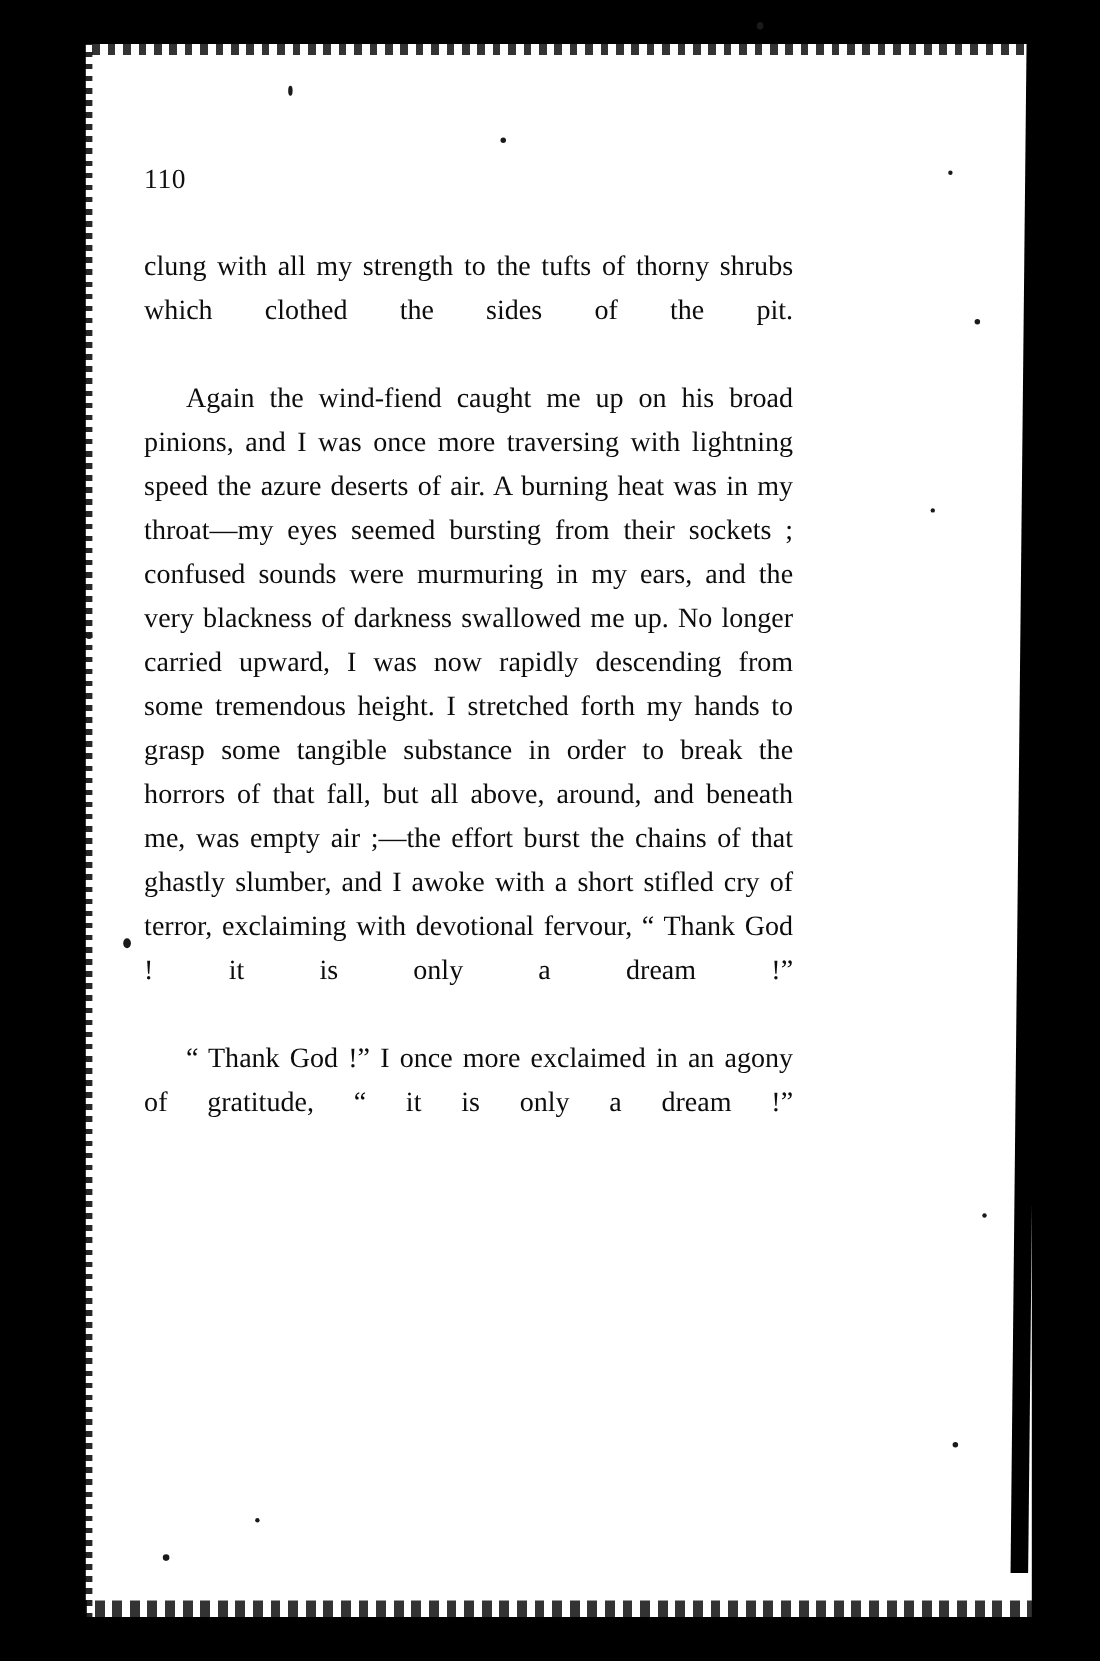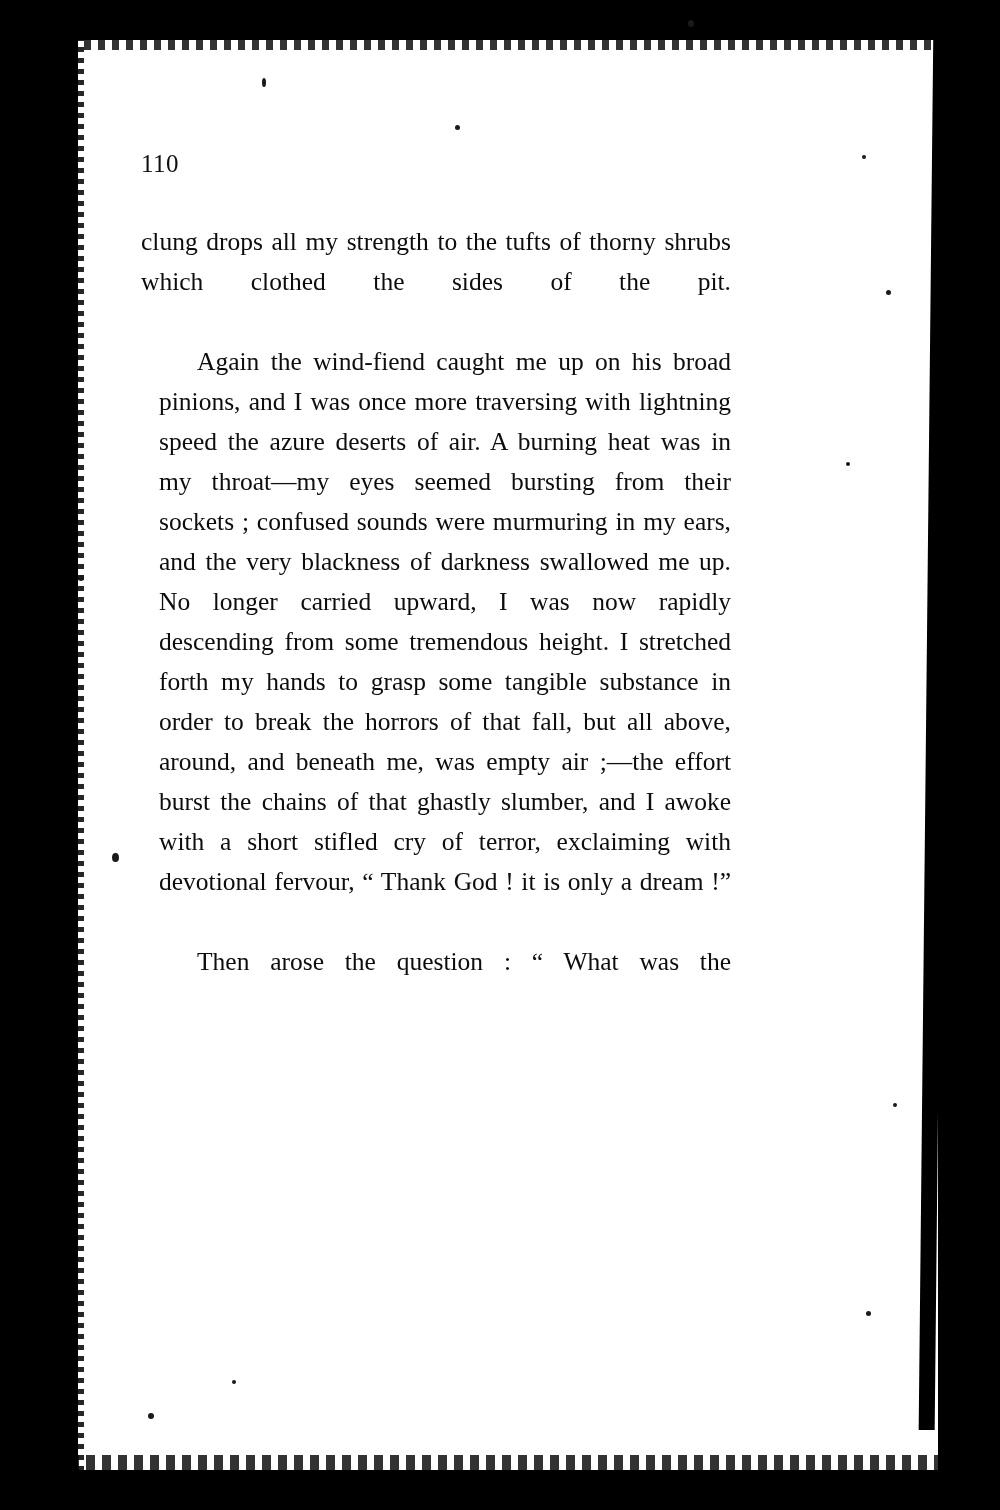--- a/index.html
+++ b/index.html
@@ -100,21 +100,21 @@
   
   .speck {
     position: absolute;
     background: #1a1a1a;
     border-radius: 50%;
   }
 
   
   .content {
     position: absolute;
-    left: 141px;
+    left: 131px;
     top: 150px;
     width: 590px;
   }
 
   .header-line {
     display: flex;
     align-items: baseline;
     margin-bottom: 44px;
     color: #101010;
   }
@@ -139,21 +139,20 @@
     color: #0d0d0d;
     text-align: justify;
     text-justify: inter-word;
     word-spacing: 1px;
   }
   p.para + p.para {
     margin-top: 0;
   }
   p.indent {
     text-indent: 38px;
-    margin-left: 18px;
   }
   
   p.para:after {
     content: "";
     display: inline-block;
     width: 100%;
   }
 </style>
 </head>
 <body>
@@ -180,18 +179,18 @@
   <div class="speck" style="left:232px;top:1380px;width:4px;height:4px;"></div>
   <div class="speck" style="left:688px;top:20px;width:6px;height:7px;"></div>
   <div class="speck" style="left:262px;top:78px;width:4px;height:9px;"></div>
 
   <div class="content">
 
     <div class="header-line">
       <div class="folio">110</div>
     </div>
 
-    <p class="para">clung drops all my strength to the tufts of thorny shrubs which clothed the sides of the pit.</p>
+    <p class="para">clung with all my strength to the tufts of thorny shrubs which clothed the sides of the pit.</p>
     <p class="para indent">Again the wind-fiend caught me up on his broad pinions, and I was once more traversing with lightning speed the azure deserts of air. A burning heat was in my throat—my eyes seemed bursting from their sockets ; confused sounds were murmuring in my ears, and the very blackness of darkness swallowed me up. No longer carried upward, I was now rapidly descending from some tremendous height.  I stretched forth my hands to grasp some tangible substance in order to break the horrors of that fall, but all above, around, and beneath me, was empty air ;—the effort burst the chains of that ghastly slumber, and I awoke with a short stifled cry of terror, exclaiming with devotional fervour, “ Thank God ! it is only a dream !”</p>
-    <p class="para indent">Then arose the question : “ What was the</p>
+    <p class="para indent">“ Thank God !” I once more exclaimed in an agony of gratitude, “ it is only a dream !”</p>
 
   </div>
 </div>
 
 </body></html>

